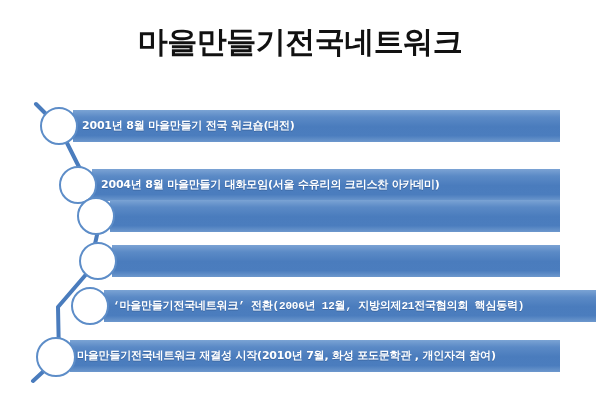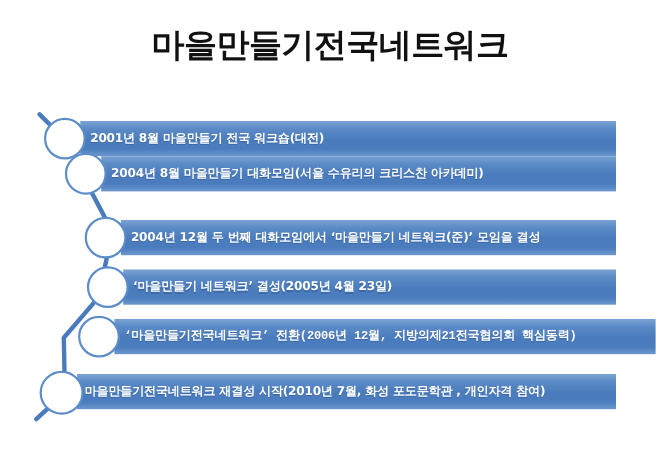--- a/index.html
+++ b/index.html
@@ -101,35 +101,33 @@
     <svg id="timeline-connector" viewBox="0 0 600 415">
       <polyline points="36,104 59,127 77,163 96,199 97,235 89,271 58,307 59,357 33,381" fill="none" stroke="#4a7cbd" stroke-width="4" stroke-linecap="round" stroke-linejoin="round"></polyline>
     </svg>
 
     <div class="tl-row" style="left:0; top:110px; width:600px;">
       <div class="tl-bar" style="left:73px; width:487px;"></div>
       <div class="tl-label" style="left:82px;">2001년 8월 마을만들기 전국 워크숍(대전)</div>
       <div class="tl-node" style="left:40px; top:-3px; width:38px; height:38px;"></div>
     </div>
 
-    <div class="tl-row" style="left:0; top:142px; width:600px;">
+    <div class="tl-row" style="left:0; top:169px; width:600px;">
       <div class="tl-bar" style="left:92px; width:468px;"></div>
       <div class="tl-label" style="left:101px;">2004년 8월 마을만들기 대화모임(서울 수유리의 크리스찬 아카데미)</div>
       <div class="tl-node" style="left:59px; top:-3px; width:38px; height:38px;"></div>
     </div>
 
     <div class="tl-row" style="left:0; top:200px; width:600px;">
       <div class="tl-bar" style="left:110px; width:450px;"></div>
-      <div class="tl-label" style="left:119px;">2004년 12월 두 번째 대화모임에서 ‘마을만들기 네트워크(준)’ 모임을 결성</div>
       <div class="tl-node" style="left:77px; top:-3px; width:38px; height:38px;"></div>
     </div>
 
     <div class="tl-row" style="left:0; top:245px; width:600px;">
       <div class="tl-bar" style="left:112px; width:448px;"></div>
-      <div class="tl-label" style="left:121px;">‘마을만들기 네트워크’ 결성(2005년 4월 23일)</div>
       <div class="tl-node" style="left:79px; top:-3px; width:38px; height:38px;"></div>
     </div>
 
     <div class="tl-row" style="left:0; top:290px; width:600px;">
       <div class="tl-bar" style="left:104px; width:492px;"></div>
       <div class="tl-label" style="left:113px;font-family:Liberation Mono, monospace;">‘마을만들기전국네트워크’ 전환(2006년 12월, 지방의제21전국협의회 핵심동력)</div>
       <div class="tl-node" style="left:71px; top:-3px; width:38px; height:38px;"></div>
     </div>
 
     <div class="tl-row" style="left:0; top:340px; width:600px;">

